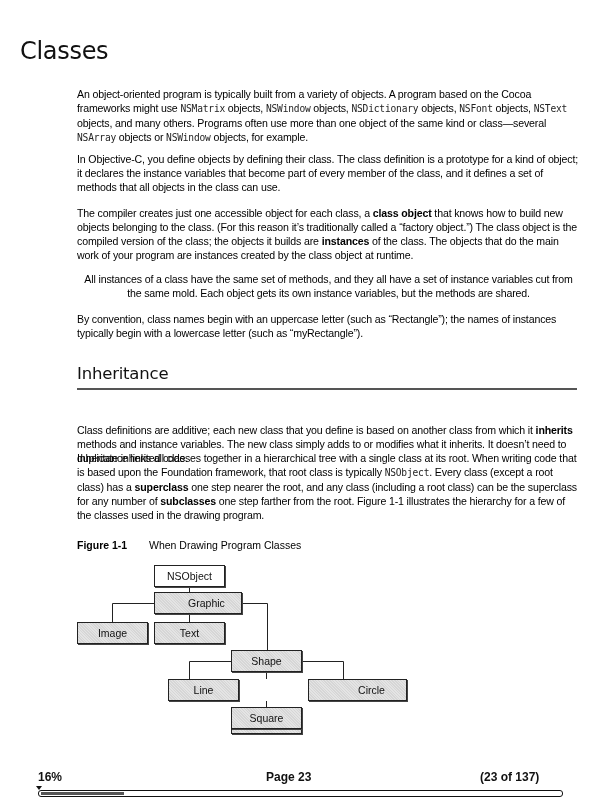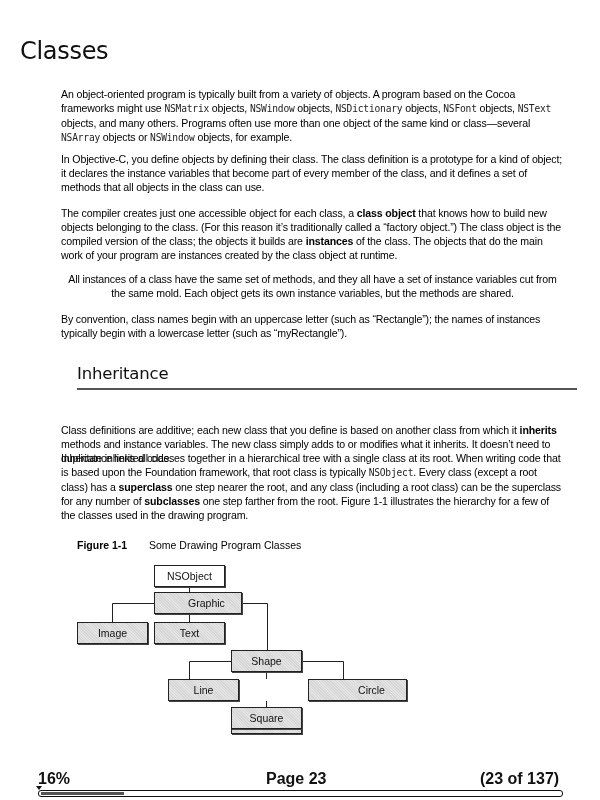--- a/index.html
+++ b/index.html
@@ -7,21 +7,21 @@
     width:600px; height:800px; position:relative; overflow:hidden;
     background:#ffffff; color:#000;
     font-family: "DejaVu Sans", sans-serif;
   }
   .h1 {
     position:absolute; left:20px; top:37px;
     font-size:24px; font-weight:normal; letter-spacing:-0.3px;
     font-family:"DejaVu Sans", sans-serif; color:#111;
   }
   .para {
-    position:absolute; left:61px; width:503px;
+    position:absolute; left:77px; width:503px;
     font-family:"Liberation Sans", sans-serif;
     font-size:10.6px; line-height:14px; letter-spacing:-0.15px;
     color:#000; margin:0;
   }
   .para code {
     font-family:"DejaVu Sans Mono", monospace; font-size:9.6px; letter-spacing:-0.2px;
     color:#222;
   }
   .para b { font-weight:bold; }
   .h2 {
@@ -43,21 +43,21 @@
     position:absolute; height:20px; width:69px;
     border:1px solid #222; box-shadow: 1px 1px 0 #444;
     background: repeating-linear-gradient(45deg, #d6d6d6 0 1px, #e4e4e4 1px 2px);
     font-family:"Liberation Sans", sans-serif; font-size:10.5px;
     text-align:center; line-height:20px; color:#111;
     pointer-events:auto;
   }
   .box.root { background:#ffffff; }
   .footer-text {
     position:absolute; top:770px;
-    font-family:"Liberation Sans", sans-serif; font-weight:bold; font-size:16px; color:#111;
+    font-family:"Liberation Sans", sans-serif; font-weight:bold; font-size:12px; color:#111;
   }
   .progress {
     position:absolute; left:38px; top:790px; width:523px; height:5px;
     border:1px solid #111; border-radius:3px; background:#fff;
   }
   .progress-fill {
     position:absolute; left:2px; top:1px; height:3px; background:#555;
   }
   .marker {
     position:absolute; left:36px; top:786px; width:0; height:0;
@@ -75,21 +75,21 @@
 <p class="para" style="top:272px;text-align:center;"><span>All instances of a class have the same set of methods, and they all have a set of instance variables cut from the same mold. Each object gets its own instance variables, but the methods are shared.</span></p>
 <p class="para" style="top:312px;"><span>By convention, class names begin with an uppercase letter (such as “Rectangle”); the names of instances typically begin with a lowercase letter (such as “myRectangle”).</span></p>
 
 <div class="h2">Inheritance</div>
 <div class="rule"></div>
 
 <p class="para" style="top:402px;margin-top:21px;"><span>Class definitions are additive; each new class that you define is based on another class from which it </span><b>inherits</b><span> methods and instance variables. The new class simply adds to or modifies what it inherits. It doesn’t need to duplicate inherited code.</span></p>
 <p class="para" style="top:451px;"><span>Inheritance links all classes together in a hierarchical tree with a single class at its root. When writing code that is based upon the Foundation framework, that root class is typically </span><code>NSObject</code><span>. Every class (except a root class) has a </span><b>superclass</b><span> one step nearer the root, and any class (including a root class) can be the superclass for any number of </span><b>subclasses</b><span> one step farther from the root. Figure 1-1 illustrates the hierarchy for a few of the classes used in the drawing program.</span></p>
 
 <div class="fig-caption">
-  <span class="num">Figure 1-1</span><span>Some Drawing Program Classes</span>
+  <span class="num">Figure 1-1</span><span>When Drawing Program Classes</span>
 </div>
 
 <svg class="diagram" width="600" height="800" xmlns="http://www.w3.org/2000/svg">
   <g stroke="#222" stroke-width="1" fill="none">
 
     <line x1="189.5" y1="587" x2="189.5" y2="592"></line>
 
     <polyline points="154,603.5 112.5,603.5 112.5,622"></polyline>
 
     <line x1="189.5" y1="614" x2="189.5" y2="622"></line>

